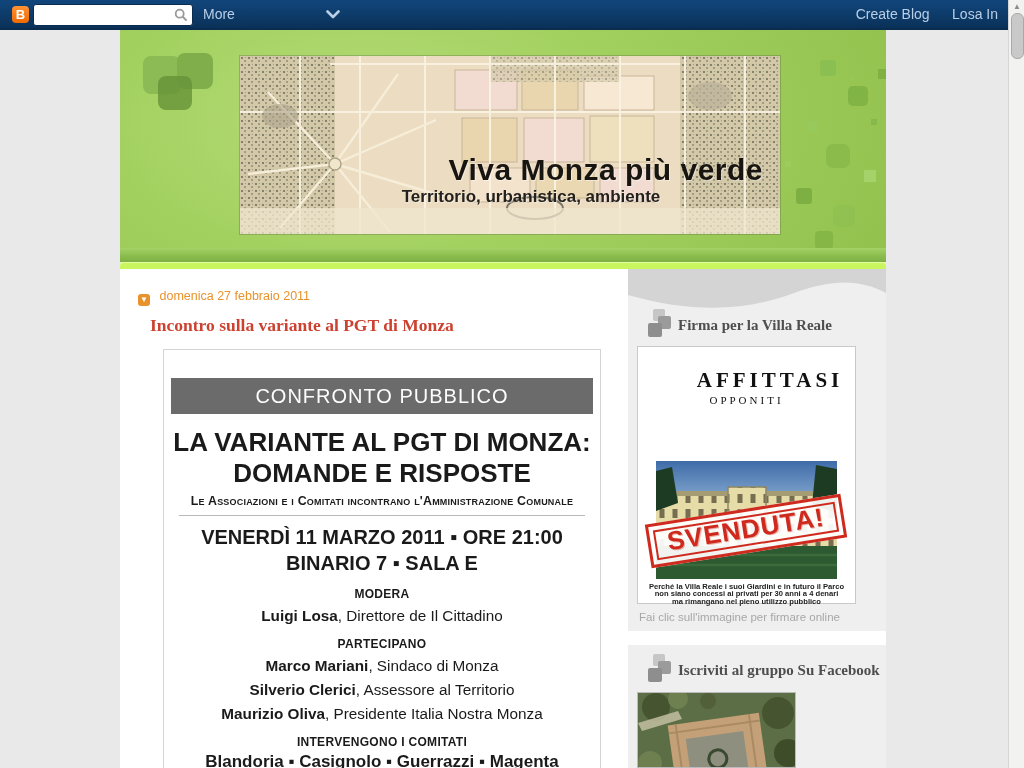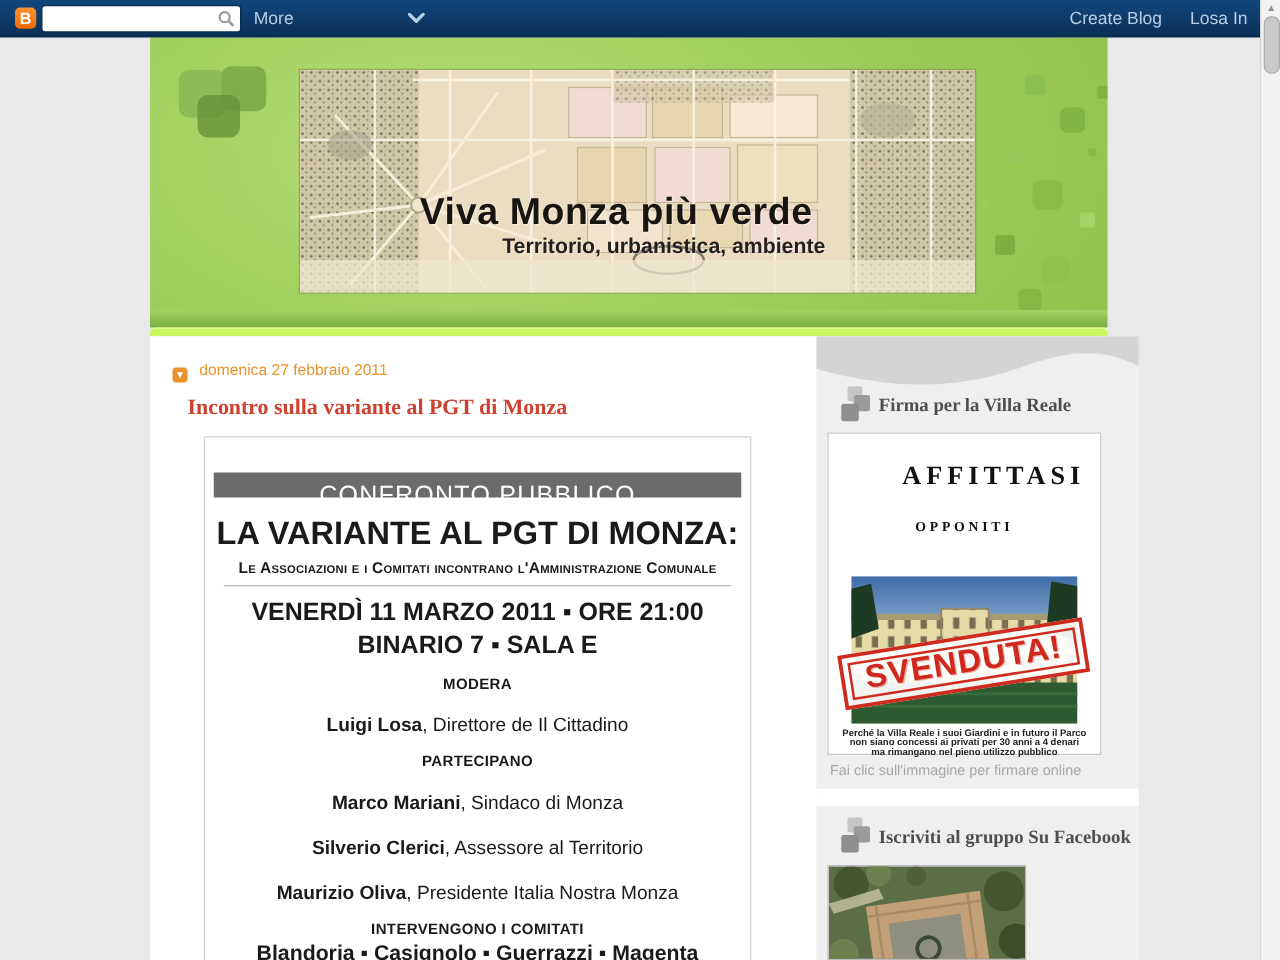--- a/index.html
+++ b/index.html
@@ -43,21 +43,21 @@
   .hsq3{left:38px;top:46px;width:34px;height:34px;background:rgba(102,146,56,.8);}
   .rsq{position:absolute;left:700px;top:30px;width:16px;height:16px;border-radius:3px;background:#8cbf52;
        box-shadow:30px 28px 0 2px rgba(124,176,66,.85), -16px 58px 0 -3px #97c95c,
         10px 88px 0 4px rgba(130,180,70,.6), 42px 108px 0 -2px #a4d36a,
         -24px 128px 0 0 rgba(117,167,60,.75), 16px 148px 0 3px rgba(140,190,80,.55),
         46px 54px 0 -5px #86b84e, -4px 172px 0 1px rgba(125,175,65,.65),
         36px 184px 0 -4px #90c258, 55px 6px 0 -3px rgba(120,170,60,.7),
         -40px 96px 0 -5px #9ccb5e, 24px 10px 0 -6px rgba(150,200,90,.6);}
   .header-img{position:absolute;left:120px;top:26px;width:540px;height:178px;
               box-shadow:0 0 0 1px rgba(90,110,60,.35);}
-  .blog-title{position:absolute;left:0;top:97px;width:540px;text-align:center;
+  .blog-title{position:absolute;left:0;top:97px;width:540px;text-align:right;
       transform:translateX(-17px);font-weight:bold;font-size:30px;letter-spacing:.5px;
       color:#181511;text-shadow:1px 1px 0 rgba(255,255,255,.45);}
   .blog-subtitle{position:absolute;left:0;top:131px;width:540px;text-align:center;
       transform:translateX(21px);font-weight:bold;font-size:17px;color:#24211c;
       text-shadow:1px 1px 0 rgba(255,255,255,.4);}
 
   .green-bar{width:766px;height:14px;background:linear-gradient(180deg,#a5d166 0%,#8bbd4e 55%,#7db043 100%);}
   .lime-strip{width:766px;height:7px;background:#c9f55e;border-radius:4px 4px 0 0;
               box-shadow:inset 0 1px 0 #e4ff9d;}
 
@@ -67,51 +67,51 @@
   .main-col{position:absolute;left:0;top:0;width:508px;height:499px;}
   .post-date{position:absolute;left:18px;top:20px;font-size:12.5px;color:#e8932c;}
   .date-icon{display:inline-block;width:12px;height:12px;background:#e8922c;border-radius:3px;
       color:#fff;font-size:8px;line-height:12px;text-align:center;vertical-align:-2px;margin-right:6px;}
   .post-title{position:absolute;left:30px;top:46px;margin:0;font-family:"Liberation Serif",serif;
       font-size:17.5px;font-weight:bold;color:#cc4130;cursor:pointer;}
 
   .poster{position:absolute;left:43px;top:80px;width:438px;background:#fff;
       border:1px solid #d4d4d4;box-sizing:border-box;padding:28px 7px 20px 7px;
       text-align:center;color:#1a1a1a;cursor:pointer;}
-  .p-banner{height:20px;line-height:36px;background:#6b6b6b;color:#fdfdfd;
+  .p-banner{height:36px;line-height:36px;background:#6b6b6b;color:#fdfdfd;
       font-size:20px;letter-spacing:1px;text-align:center;}
   .p-h1{margin-top:13px;font-size:26px;font-weight:bold;line-height:31px;}
   .p-h2{font-size:26px;font-weight:bold;line-height:31px;}
   .p-sub{margin:5px auto 0;font-size:12.4px;font-weight:bold;font-variant:small-caps;
       letter-spacing:.2px;padding-bottom:7px;border-bottom:1px solid #b9b9b9;width:96%;}
   .p-when{margin-top:10px;font-size:20px;font-weight:bold;}
   .p-where{margin-top:3px;font-size:20px;font-weight:bold;}
   .p-label{margin-top:12px;font-size:12px;font-weight:bold;letter-spacing:.3px;}
-  .p-line{margin-top:18px;font-size:15.3px;}
+  .p-line{margin-top:6px;font-size:15.3px;}
   .p-line b{font-weight:bold;}
   .p-com{margin-top:3px;font-size:17px;font-weight:bold;}
 
   
-  .sidebar{position:absolute;left:533px;top:0;width:258px;height:499px;background:#efefef;}
+  .sidebar{position:absolute;left:508px;top:0;width:258px;height:499px;background:#efefef;}
   .wave{position:absolute;left:0;top:0;}
   .w-title{position:absolute;left:18px;font-family:"Liberation Serif",serif;font-weight:bold;
       font-size:15px;color:#4e4e4e;}
   .w-title .txt{position:absolute;left:32px;top:8px;white-space:nowrap;}
   .sq-icon{position:relative;display:inline-block;width:26px;height:30px;}
   .sq-icon i{position:absolute;border-radius:2px;}
   .sq-icon .a{left:7px;top:0;width:12px;height:12px;background:#c6c6c6;}
   .sq-icon .b{left:12px;top:7px;width:13px;height:13px;background:#9b9b9b;}
   .sq-icon .c{left:2px;top:14px;width:14px;height:14px;background:#8e8e8e;}
   .wt1{top:40px;}
   .villa-box{position:absolute;left:9px;top:77px;width:219px;height:258px;background:#fff;
       border:1px solid #c9c9c9;box-sizing:border-box;text-align:center;cursor:pointer;
       font-family:"Liberation Serif",serif;color:#111;}
   .vr1{margin-top:16px;font-size:21px;font-weight:bold;letter-spacing:3px;}
   .vr2{margin-top:21px;font-size:21px;font-weight:bold;letter-spacing:4px;margin-left:47px;}
-  .vr3{margin-top:23px;font-size:11px;font-weight:bold;letter-spacing:3px;}
+  .vr3{margin-top:1px;font-size:11px;font-weight:normal;letter-spacing:3px;}
   .villa-photo{position:absolute;left:18px;top:114px;width:181px;height:118px;overflow:visible;}
   .stamp{position:absolute;left:-9px;top:48px;width:198px;height:44px;background:rgba(255,255,255,.93);
       border:3px solid #cf2a1e;outline:2px solid #cf2a1e;outline-offset:-9px;
       transform:rotate(-9deg);box-sizing:border-box;
       font-family:"Liberation Sans",sans-serif;font-weight:bold;font-size:26px;line-height:34px;
       color:#cf281c;letter-spacing:1px;text-shadow:1px 1px 0 rgba(207,40,28,.35);}
   .vr-cap{position:absolute;left:0;top:236px;width:100%;font-family:"Liberation Sans",sans-serif;
       font-size:7.6px;font-weight:bold;line-height:7.4px;color:#222;}
   .w-note{position:absolute;left:11px;top:342px;font-size:11.5px;color:#a7a7a7;}
   .w-gap{position:absolute;left:0;top:362px;width:258px;height:14px;background:#fff;}
@@ -220,20 +220,21 @@
       <div class="main-col">
         <div class="post-date">
           <span class="date-icon">▼</span>
           <span>domenica 27 febbraio 2011</span>
         </div>
         <h3 class="post-title">Incontro sulla variante al PGT di Monza</h3>
 
         <div class="poster">
           <div class="p-banner">CONFRONTO PUBBLICO</div>
           <div class="p-h1">LA VARIANTE AL PGT DI MONZA:</div>
+          <div class="p-h2">DOMANDE E RISPOSTE</div>
           <div class="p-sub">Le Associazioni e i Comitati incontrano l'Amministrazione Comunale</div>
           <div class="p-when">VENERDÌ 11 MARZO 2011 ▪ ORE 21:00</div>
           <div class="p-where">BINARIO 7 ▪ SALA E</div>
           <div class="p-label">MODERA</div>
           <div class="p-line"><b>Luigi Losa</b><span>, Direttore de Il Cittadino</span></div>
           <div class="p-label">PARTECIPANO</div>
           <div class="p-line"><b>Marco Mariani</b><span>, Sindaco di Monza</span></div>
           <div class="p-line"><b>Silverio Clerici</b><span>, Assessore al Territorio</span></div>
           <div class="p-line"><b>Maurizio Oliva</b><span>, Presidente Italia Nostra Monza</span></div>
           <div class="p-label">INTERVENGONO I COMITATI</div>

